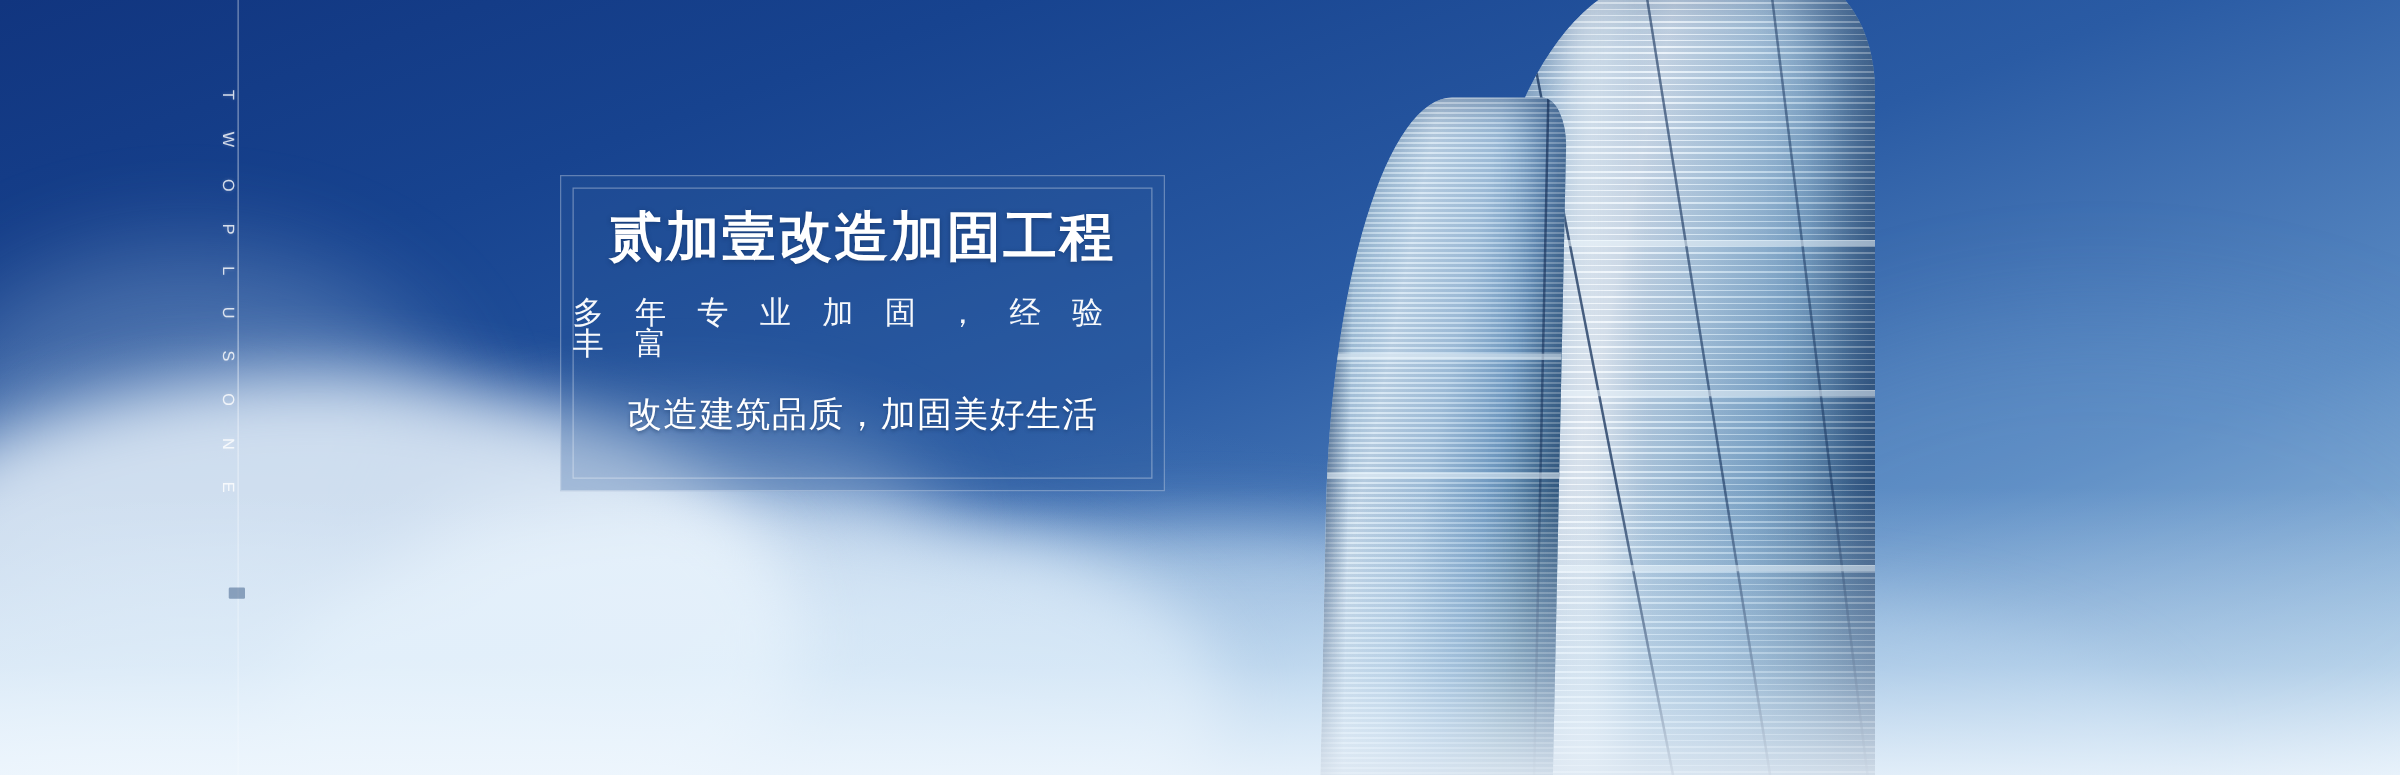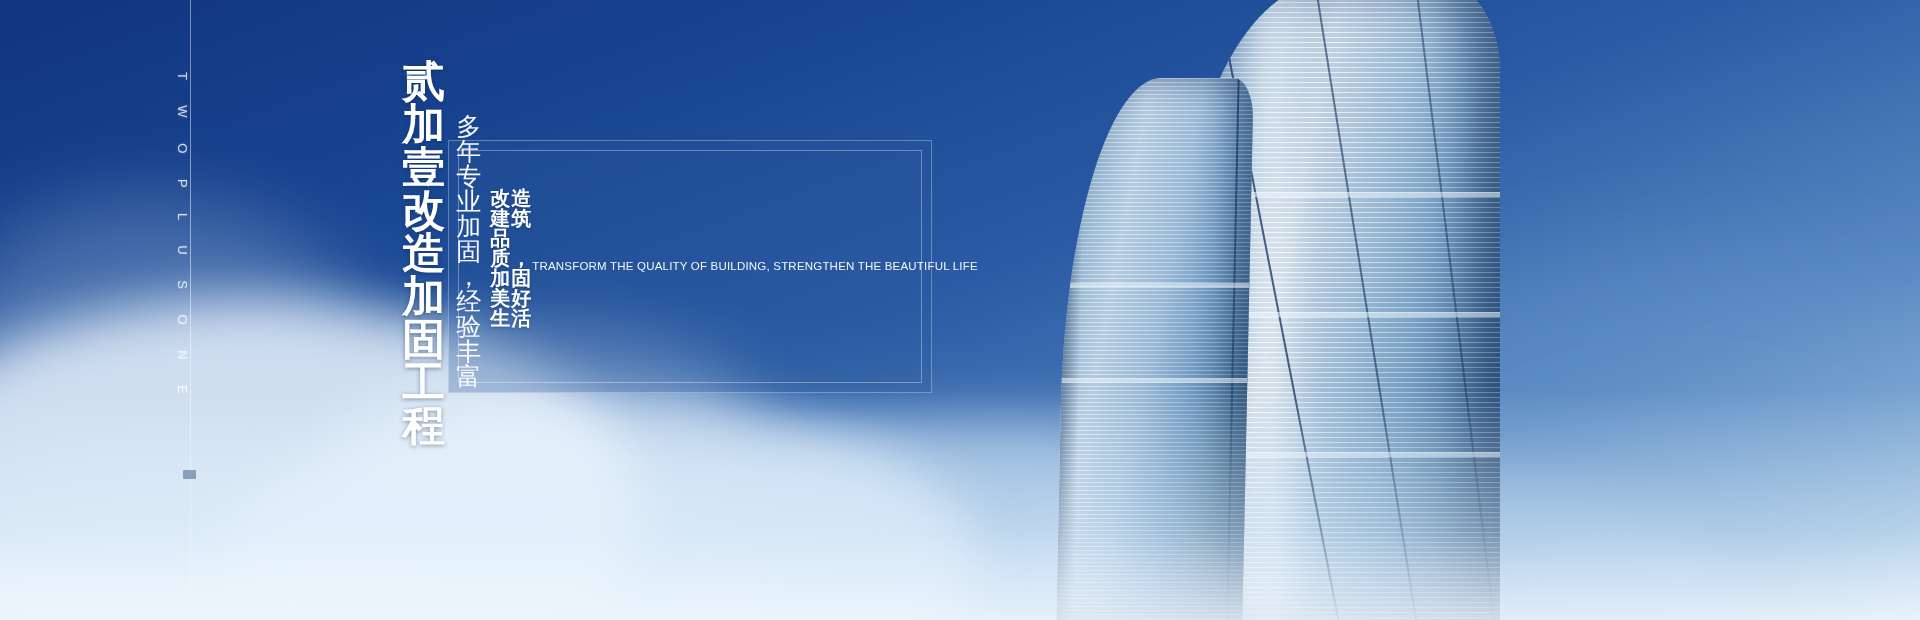--- a/index.html
+++ b/index.html
@@ -108,37 +108,37 @@
     position:absolute;inset:0;
     background:repeating-linear-gradient(to bottom, rgba(255,255,255,0.20) 0px, rgba(255,255,255,0.20) 1px, rgba(26,60,108,0.18) 1px, rgba(26,60,108,0.18) 4px);
   }
 
   
   #text-panel{
     position:absolute;left:448px;top:140px;width:484px;height:253px;
     background:rgba(43,88,156,0.30);
     border:1px solid rgba(255,255,255,0.30);
     box-sizing:border-box;
-    display:flex;align-items:center;justify-content:center;
+    display:flex;flex-direction:column;align-items:center;justify-content:center;
   }
   #text-panel::before{
     content:"";position:absolute;left:9px;top:9px;right:9px;bottom:9px;
     border:1px solid rgba(255,255,255,0.34);pointer-events:none;
   }
   #headline{
     color:#ffffff;font-size:43px;font-weight:bold;letter-spacing:2px;
     line-height:1;margin:0 0 26px 0;
     text-shadow:0 1px 4px rgba(10,35,75,0.45);
   }
   #subhead{
     color:rgba(255,255,255,0.96);font-size:25px;font-weight:400;letter-spacing:9px;
     line-height:1;margin:0 0 30px 0;padding-left:9px;
   }
   #tagline{
-    color:#ffffff;font-size:20px;font-weight:bold;letter-spacing:1px;
+    color:#ffffff;font-size:28px;font-weight:normal;letter-spacing:1px;
     line-height:1;margin:0 0 18px 0;
     text-shadow:0 1px 3px rgba(10,35,75,0.40);
   }
   #tagline-en{
     color:rgba(255,255,255,0.95);font-size:11.5px;font-weight:400;letter-spacing:0.2px;
     line-height:1;margin:0;white-space:nowrap;
   }
 </style>
 </head>
 <body>
@@ -179,16 +179,15 @@
   <div class="haze-bottom"></div>
 
   <div id="brand-line"></div>
   <div id="brand-vertical">T W O   P L U S   O N E</div>
   <div id="brand-mark"></div>
 
   <div id="text-panel">
     <div id="headline">贰加壹改造加固工程</div>
     <div id="subhead">多 年 专 业 加 固 ， 经 验 丰 富</div>
     <div id="tagline">改造建筑品质，加固美好生活</div>
-    <div id="tagline-en">TRANSFORM THE QUALITY OF BUILDING, STRENGTHEN THE BEAUTIFUL LIFE</div>
   </div>
 
 </div>
 
 </body></html>

